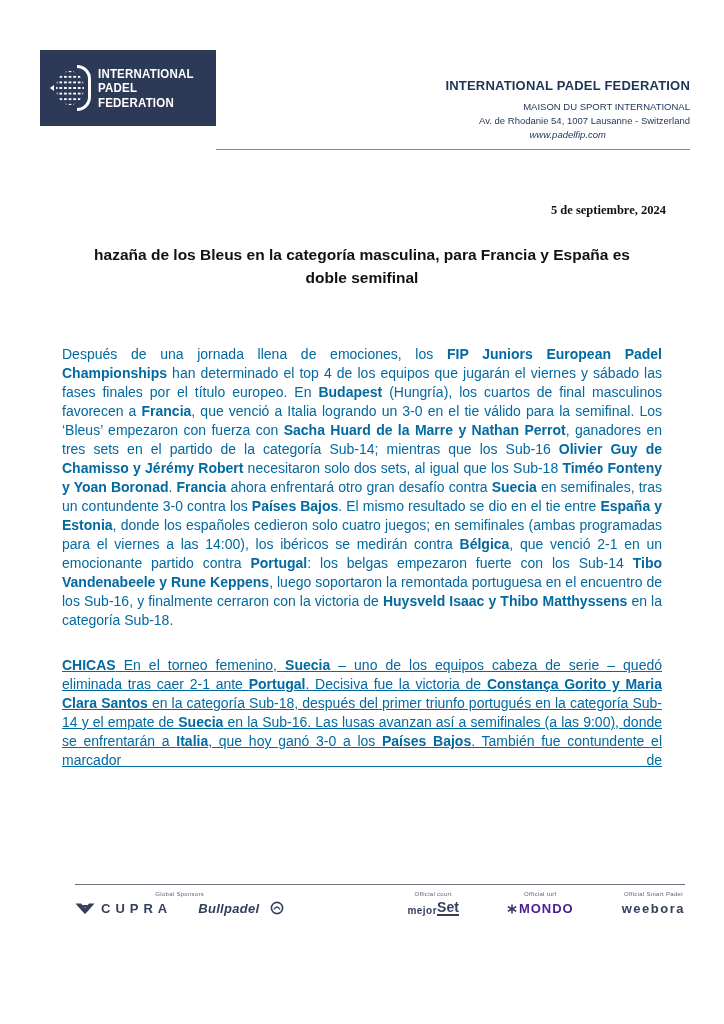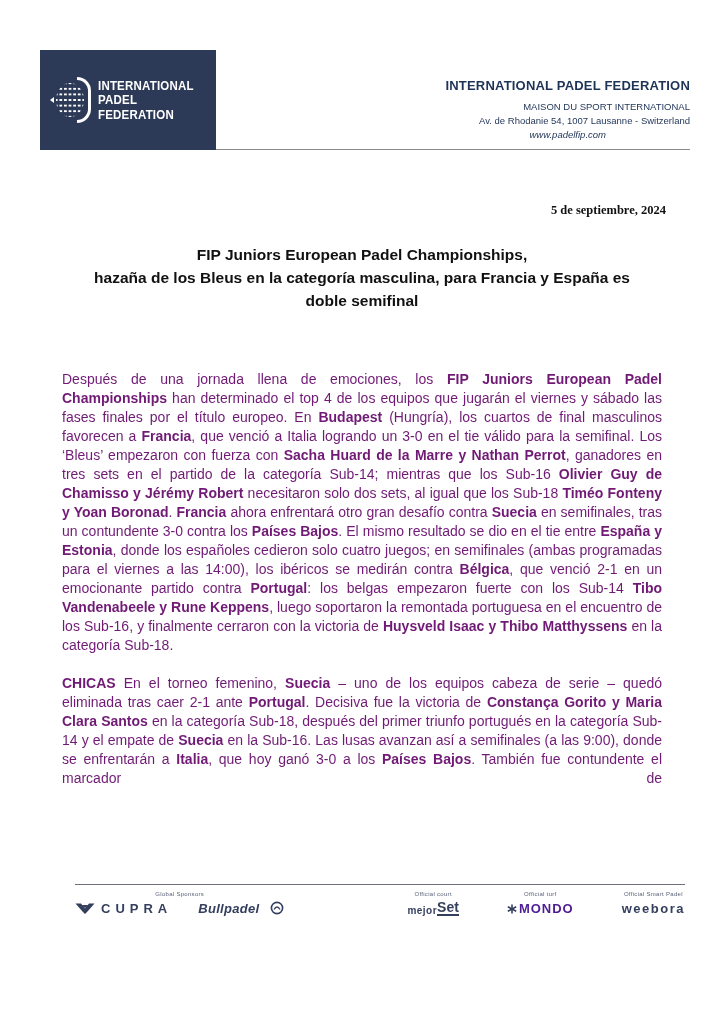--- a/index.html
+++ b/index.html
@@ -4,21 +4,21 @@
 <style>
   * { margin:0; padding:0; box-sizing:border-box; }
   html,body { background:#e8e8e8; }
   .page {
     position:relative; width:724px; height:1024px; margin:0 auto;
     background:#ffffff; font-family:"Liberation Sans", sans-serif; overflow:hidden;
   }
 
   
   .logo-box {
-    position:absolute; left:40px; top:50px; width:176px; height:100px;
+    position:absolute; left:40px; top:50px; width:176px; height:76px;
     background:#2d3a57; display:flex; align-items:center; padding:0 10px;
   }
   .racket { display:flex; align-items:center; }
   .racket-arrow {
     width:0; height:0; border-top:3px solid transparent; border-bottom:3px solid transparent;
     border-right:4px solid #fff; margin-right:2px;
   }
   .racket-dots {
     width:28px; height:34px; border-radius:50%;
     background-image:radial-gradient(circle, #ffffff 1.1px, rgba(255,255,255,0) 1.4px);
@@ -46,27 +46,27 @@
     font-weight:bold; font-size:12.5px; color:#111;
   }
 
   
   .title {
     position:absolute; left:62px; top:243px; width:600px; text-align:center;
     font-weight:bold; font-size:15.5px; line-height:23px; color:#111;
   }
 
   
-  .body-col { position:absolute; left:62px; top:370px; width:600px; color:#701a75; font-size:14px; line-height:19px; }
+  .body-col { position:absolute; left:62px; top:345px; width:600px; color:#0369a1; font-size:14px; line-height:19px; }
   .para { text-align:justify; }
   .para.cont { text-align:justify; text-align-last:justify; }
   .semis { margin-top:19px; }
   .semis-h { font-weight:bold; }
   .body-col b { font-weight:bold; }
-  .spacer-p { margin-top:19px; }
+  .spacer-p { margin-top:26px;text-decoration:underline; }
 
   
   .footer-rule { position:absolute; left:75px; width:610px; top:884px; height:1px; background:#70707a; }
   .footer-row { position:absolute; left:75px; width:610px; top:891px; display:flex; align-items:flex-start; }
   .sp-group { display:flex; flex-direction:column; align-items:center; }
   .sp-label { font-size:6px; color:#5a6478; letter-spacing:0.3px; margin-bottom:4px; white-space:nowrap; }
   .logo-row { display:flex; align-items:center; gap:26px; }
 
   .cupra { display:flex; align-items:center; gap:6px; }
   .cupra-text { font-size:13px; font-weight:bold; letter-spacing:5px; color:#343f5e; }
@@ -107,21 +107,20 @@
     <div class="hr-org">INTERNATIONAL PADEL FEDERATION</div>
     <div class="hr-addr">MAISON DU SPORT INTERNATIONAL</div>
     <div class="hr-addr">Av. de Rhodanie 54, 1007 Lausanne - Switzerland</div>
     <div class="hr-www">www.padelfip.com</div>
   </div>
   <div class="header-rule"></div>
 
   <div class="date">5 de septiembre, 2024</div>
 
   <div class="title">
-    <div>FIP Juniors European Padel Championships,</div>
     <div>hazaña de los Bleus en la categoría masculina, para Francia y España es</div>
     <div>doble semifinal</div>
   </div>
 
   <div class="body-col">
     <p class="para"><span>Después de una jornada llena de emociones, los </span><b>FIP Juniors European Padel Championships</b><span> han determinado el top 4 de los equipos que jugarán el viernes y sábado las fases finales por el título europeo. En </span><b>Budapest</b><span> (Hungría), los cuartos de final masculinos favorecen a </span><b>Francia</b><span>, que venció a Italia logrando un 3-0 en el tie válido para la semifinal. Los ‘Bleus’ empezaron con fuerza con </span><b>Sacha Huard de la Marre y Nathan Perrot</b><span>, ganadores en tres sets en el partido de la categoría Sub-14; mientras que los Sub-16 </span><b>Olivier Guy de Chamisso y Jérémy Robert</b><span> necesitaron solo dos sets, al igual que los Sub-18 </span><b>Timéo Fonteny y Yoan Boronad</b><span>. </span><b>Francia</b><span> ahora enfrentará otro gran desafío contra </span><b>Suecia</b><span> en semifinales, tras un contundente 3-0 contra los </span><b>Países Bajos</b><span>. El mismo resultado se dio en el tie entre </span><b>España y Estonia</b><span>, donde los españoles cedieron solo cuatro juegos; en semifinales (ambas programadas para el viernes a las 14:00), los ibéricos se medirán contra </span><b>Bélgica</b><span>, que venció 2-1 en un emocionante partido contra </span><b>Portugal</b><span>: los belgas empezaron fuerte con los Sub-14 </span><b>Tibo Vandenabeele y Rune Keppens</b><span>, luego soportaron la remontada portuguesa en el encuentro de los Sub-16, y finalmente cerraron con la victoria de </span><b>Huysveld Isaac y Thibo Matthyssens</b><span> en la categoría Sub-18.</span></p>
     <p class="para cont spacer-p"><b>CHICAS</b><span> En el torneo femenino, </span><b>Suecia</b><span> – uno de los equipos cabeza de serie – quedó eliminada tras caer 2-1 ante </span><b>Portugal</b><span>. Decisiva fue la victoria de </span><b>Constança Gorito y Maria Clara Santos</b><span> en la categoría Sub-18, después del primer triunfo portugués en la categoría Sub-14 y el empate de </span><b>Suecia</b><span> en la Sub-16. Las lusas avanzan así a semifinales (a las 9:00), donde se enfrentarán a </span><b>Italia</b><span>, que hoy ganó 3-0 a los </span><b>Países Bajos</b><span>. También fue contundente el marcador de</span></p>
   </div>
 
   <div class="footer-rule"></div>

